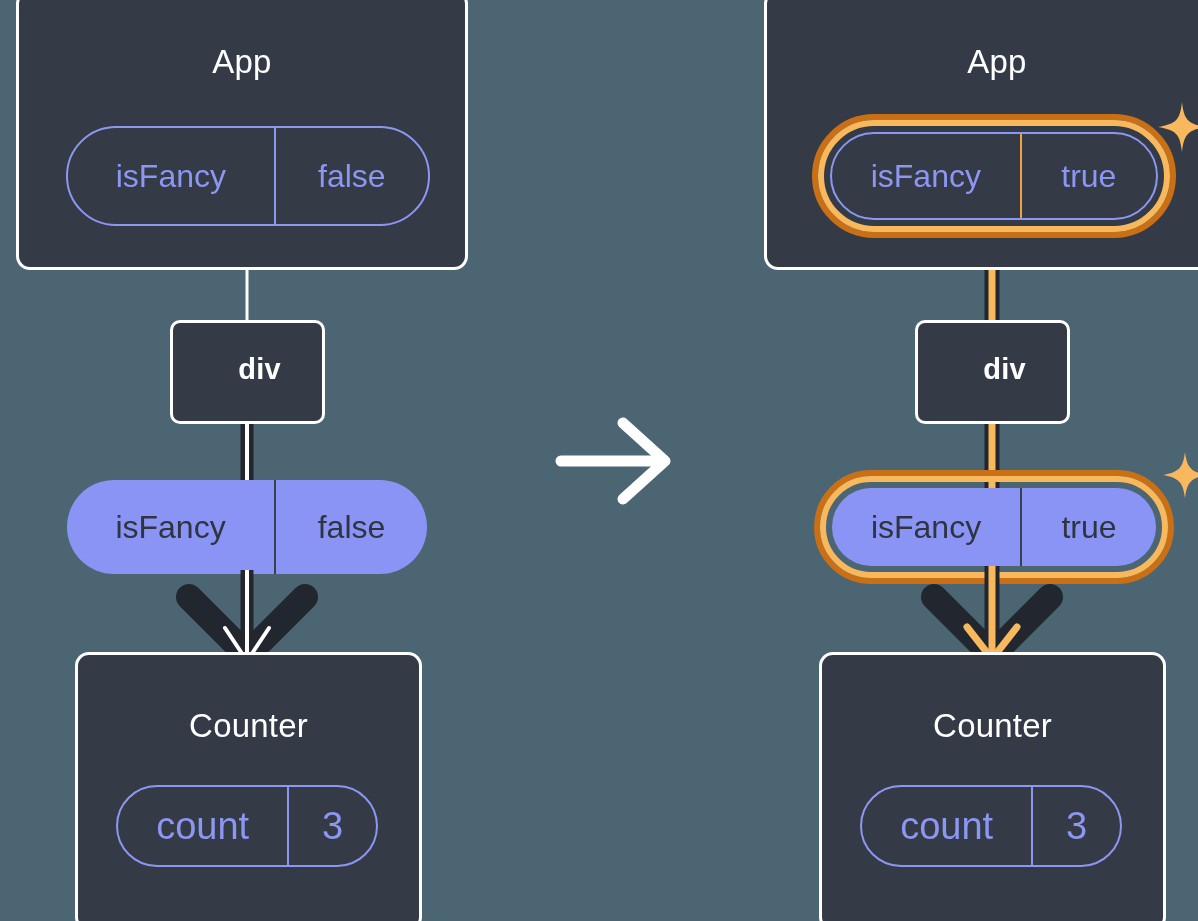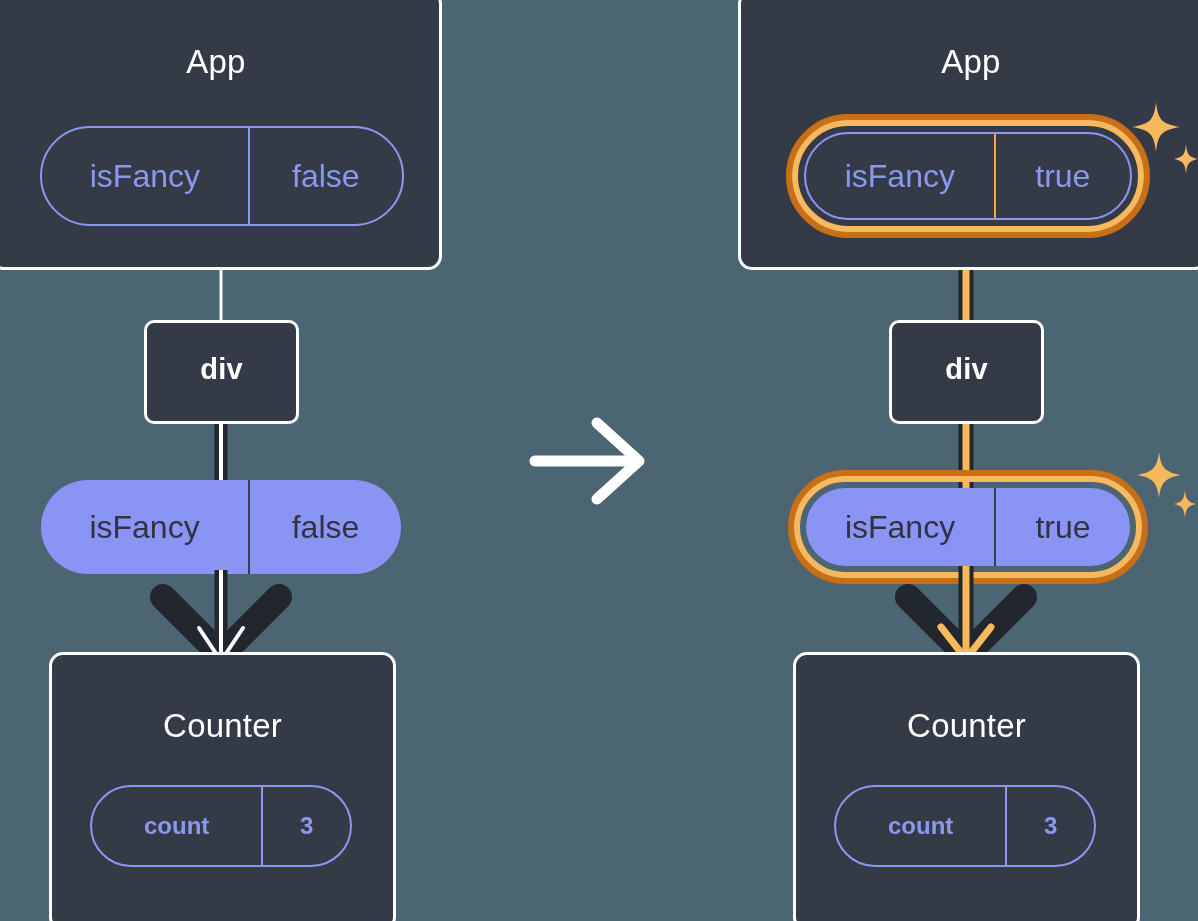--- a/index.html
+++ b/index.html
@@ -3,21 +3,21 @@
 <meta charset="utf-8">
 <style>
   html,body{margin:0;padding:0;}
   body{
     width:1198px;height:921px;
     background:#4c6572;
     font-family:"Liberation Sans", sans-serif;
     overflow:hidden;
     position:relative;
   }
-  .stage{position:absolute;inset:0;}
+  .stage{position:absolute;inset:0;margin-left:26px;}
 
   
   svg.layer{position:absolute;left:0;top:0;width:1198px;height:921px;overflow:visible;}
 
   
   .box{
     position:absolute;
     background:#343a46;
     border:3px solid #ffffff;
     border-radius:14px;
@@ -25,21 +25,21 @@
   }
   .box-title{
     position:absolute;
     width:100%;
     text-align:center;
     color:#ffffff;
     font-size:33px;
     font-weight:400;
     letter-spacing:.2px;
   }
-  .box-title.small{font-size:29px;font-weight:700;}
+  .box-title.small{font-size:29px;font-weight:700;padding-left:12px;}
 
   
   .pill{
     position:absolute;
     display:flex;
     align-items:stretch;
     box-sizing:border-box;
     border-radius:999px;
     overflow:hidden;
   }
@@ -54,21 +54,21 @@
   .cell{
     display:flex;align-items:center;justify-content:center;
     box-sizing:border-box;
     white-space:nowrap;
   }
   .pill-outline .cell{color:#8c97f2;font-size:32px;}
   .pill-filled  .cell{color:#2f3440;font-size:32px;}
   .pill-outline .cell.right{border-left:2px solid #8c97f2;}
   .pill-filled  .cell.right{border-left:2px solid #3a3f4d;}
   .cell.bold{font-weight:400;}
-  .cell.small{font-size:24px;font-weight:bold;}
+  .cell.small{font-size:38px;}
 
   
   .pill-outline.hl .cell.right{border-left:2px solid #f0a441;}
 
   
   .ring{
     position:absolute;
     border-radius:999px;
     box-sizing:border-box;
     pointer-events:none;

